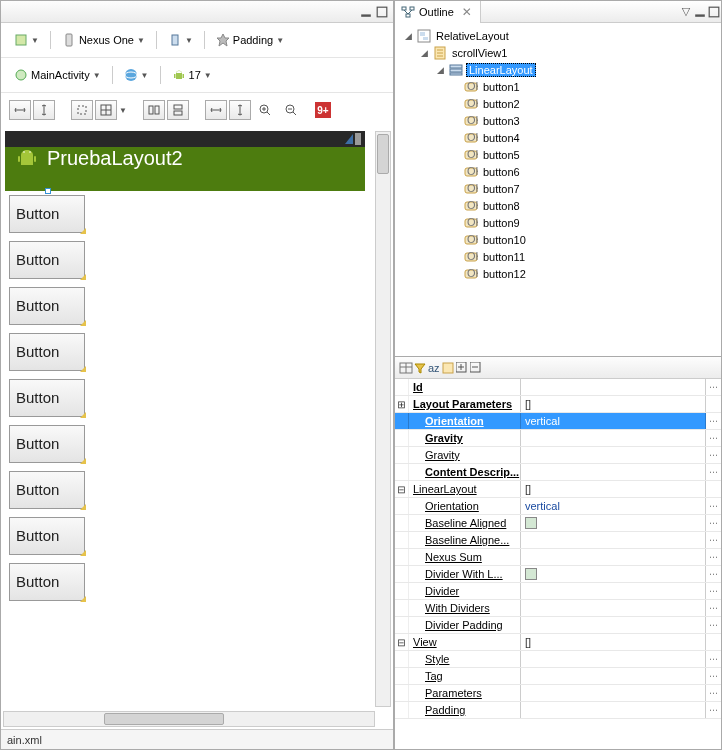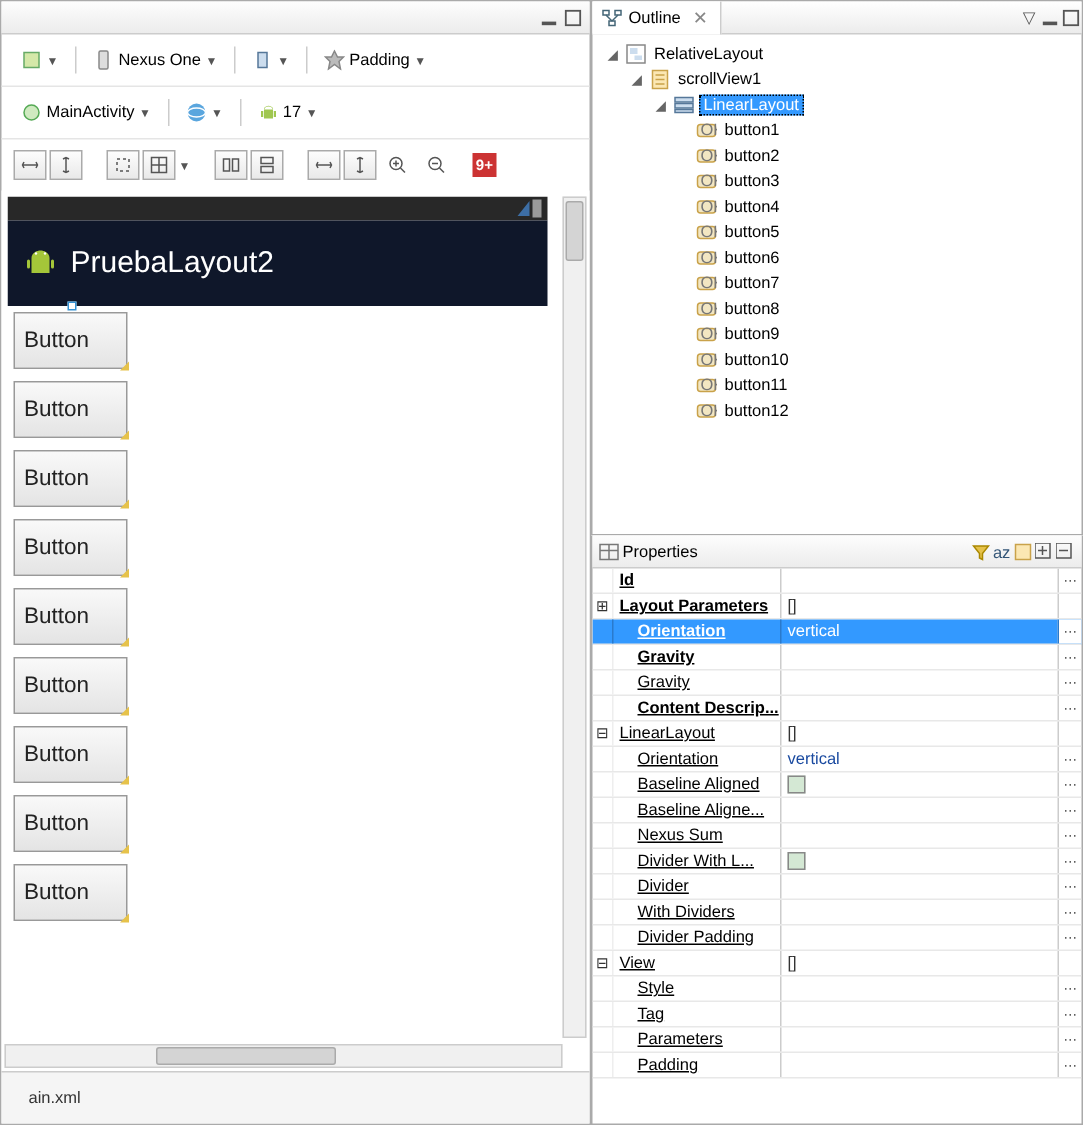--- a/index.html
+++ b/index.html
@@ -18,34 +18,34 @@
 .dropdown-arrow { font-size: 8px; color: #555; }
 .sep { width: 1px; height: 18px; background: #ccc; margin: 0 4px; }
 .icon-sq { width: 14px; height: 14px; }
 
 .device-area { flex: 1; background: #fff; position: relative; overflow: hidden; padding: 4px; }
 .device-scroll { position: absolute; inset: 4px 18px 22px 4px; overflow: hidden; background: #fff; }
 .device-frame { width: 360px; background: #fff; }
 .status-bar { height: 16px; background: #282828; display: flex; justify-content: flex-end; align-items: center; padding: 0 4px; gap: 2px; }
 .sig { width:0;height:0;border-left:8px solid transparent;border-bottom:10px solid #3d6ea5; }
 .batt { width: 6px; height: 12px; background: #9a9a9a; }
-.title-bar { height: 57px; background: #0f172a; display: flex; align-items: center; padding: 0 10px; gap: 8px; }
+.title-bar { height: 44px; background: #4d7c0f; display: flex; padding: 0 10px; gap: 8px; }
 .android-icon { width: 24px; height: 24px; }
 .title-bar-text { color: #fff; font-size: 20px; }
 .btn-list { background: #fff; }
 .abtn { display: inline-block; width: 76px; height: 38px; margin: 4px; border: 1px solid #999; background: linear-gradient(#f9f9f9,#e4e4e4); font-size: 15px; color: #222; padding-left: 6px; text-align: left; line-height: 36px; position: relative; }
 .abtn::after { content:''; position:absolute; right:-2px; bottom:-2px; width:0;height:0; border-left:6px solid transparent; border-bottom:6px solid #e6c24a; }
 .sel-handle { position: absolute; width: 6px; height: 6px; background: #fff; border:1px solid #3592d4; }
 
 .hscroll { position: absolute; left: 2px; right: 18px; bottom: 2px; height: 16px; background: #f0f0f0; border: 1px solid #ccc; display:flex; align-items:center; }
 .hscroll .thumb { width: 120px; height: 12px; margin-left: 100px; background: #d4d4d4; border:1px solid #aaa; border-radius:2px; }
 .vscroll { position: absolute; right: 2px; top: 4px; bottom: 22px; width: 16px; background: #f0f0f0; border: 1px solid #ccc; }
 .vscroll .thumb { width: 12px; height: 40px; margin: 2px auto; background: #d4d4d4; border:1px solid #aaa; border-radius:2px; }
 
-.bottom-tab { height: 35px; border-top: 1px solid #ccc; background: #f5f5f5; padding-left: 18px; display: flex; align-items: center; font-size: 11px; color: #333; }
+.bottom-tab { height: 20px; border-top: 1px solid #ccc; background: #f5f5f5; padding-left: 6px; display: flex; align-items: center; font-size: 11px; color: #333; }
 
 .outline-pane { flex: 0 0 357px; background: #fff; border: 1px solid #aaa; display: flex; flex-direction: column; }
 .outline-tab { height: 22px; background: linear-gradient(#fff,#ececec); display: flex; align-items: center; border-bottom: 1px solid #ccc; }
 .outline-tabitem { height: 22px; padding: 0 8px 0 6px; background: #fff; border-right: 1px solid #ccc; display: flex; align-items: center; gap: 4px; font-size: 11px; }
 .outline-tabitem .x { color: #888; margin-left: 4px; font-size: 12px; }
 .outline-tree { flex: 1; padding: 4px 2px; overflow: auto; }
 .tree-row { display: flex; align-items: center; height: 17px; padding-left: 4px; gap: 2px; cursor: default; }
 .tree-row.selected .tlabel { background: #3399ff; color: #fff; border: 1px dotted #000; padding: 0 2px; }
 .expander { width: 11px; height: 11px; display: inline-flex; align-items: center; justify-content: center; font-size: 9px; color: #666; }
 .ticon { width: 16px; height: 16px; display: inline-flex; align-items: center; justify-content: center; }
@@ -457,21 +457,20 @@
     </div>
   </div>
 
   <div class="props-pane">
     <div class="props-header">
       <svg width="14" height="14">
           <rect x="1" y="2" width="12" height="10" fill="none" stroke="#777"></rect>
           <line x1="1" y1="6" x2="13" y2="6" stroke="#777"></line>
           <line x1="7" y1="2" x2="7" y2="12" stroke="#777"></line>
         </svg>
-      <span class="ptitle">Properties</span>
       <span class="hicon">
           <svg width="12" height="12">
             <path d="M1 2h10L7 7v4l-2-1V7z" fill="#e6c24a" stroke="#a80"></path>
           </svg>
         </span>
       <span class="hicon">
           <svg width="12" height="12">
             <text x="0" y="10" font-size="9" fill="#357">a</text>
             <text x="6" y="10" font-size="9" fill="#357">z</text>
           </svg>

